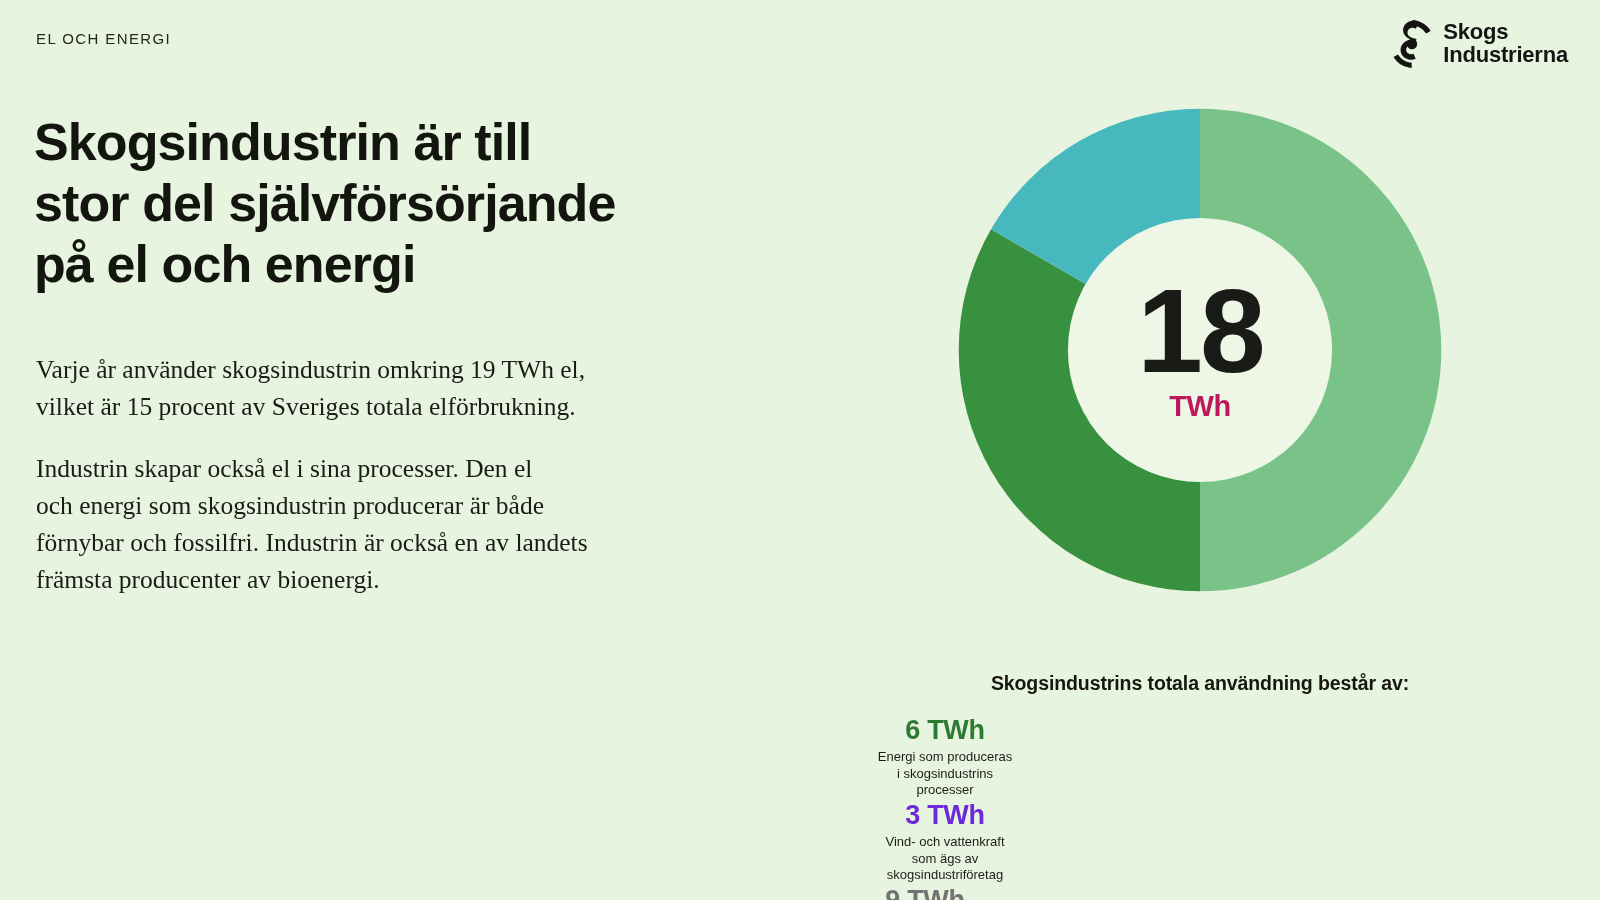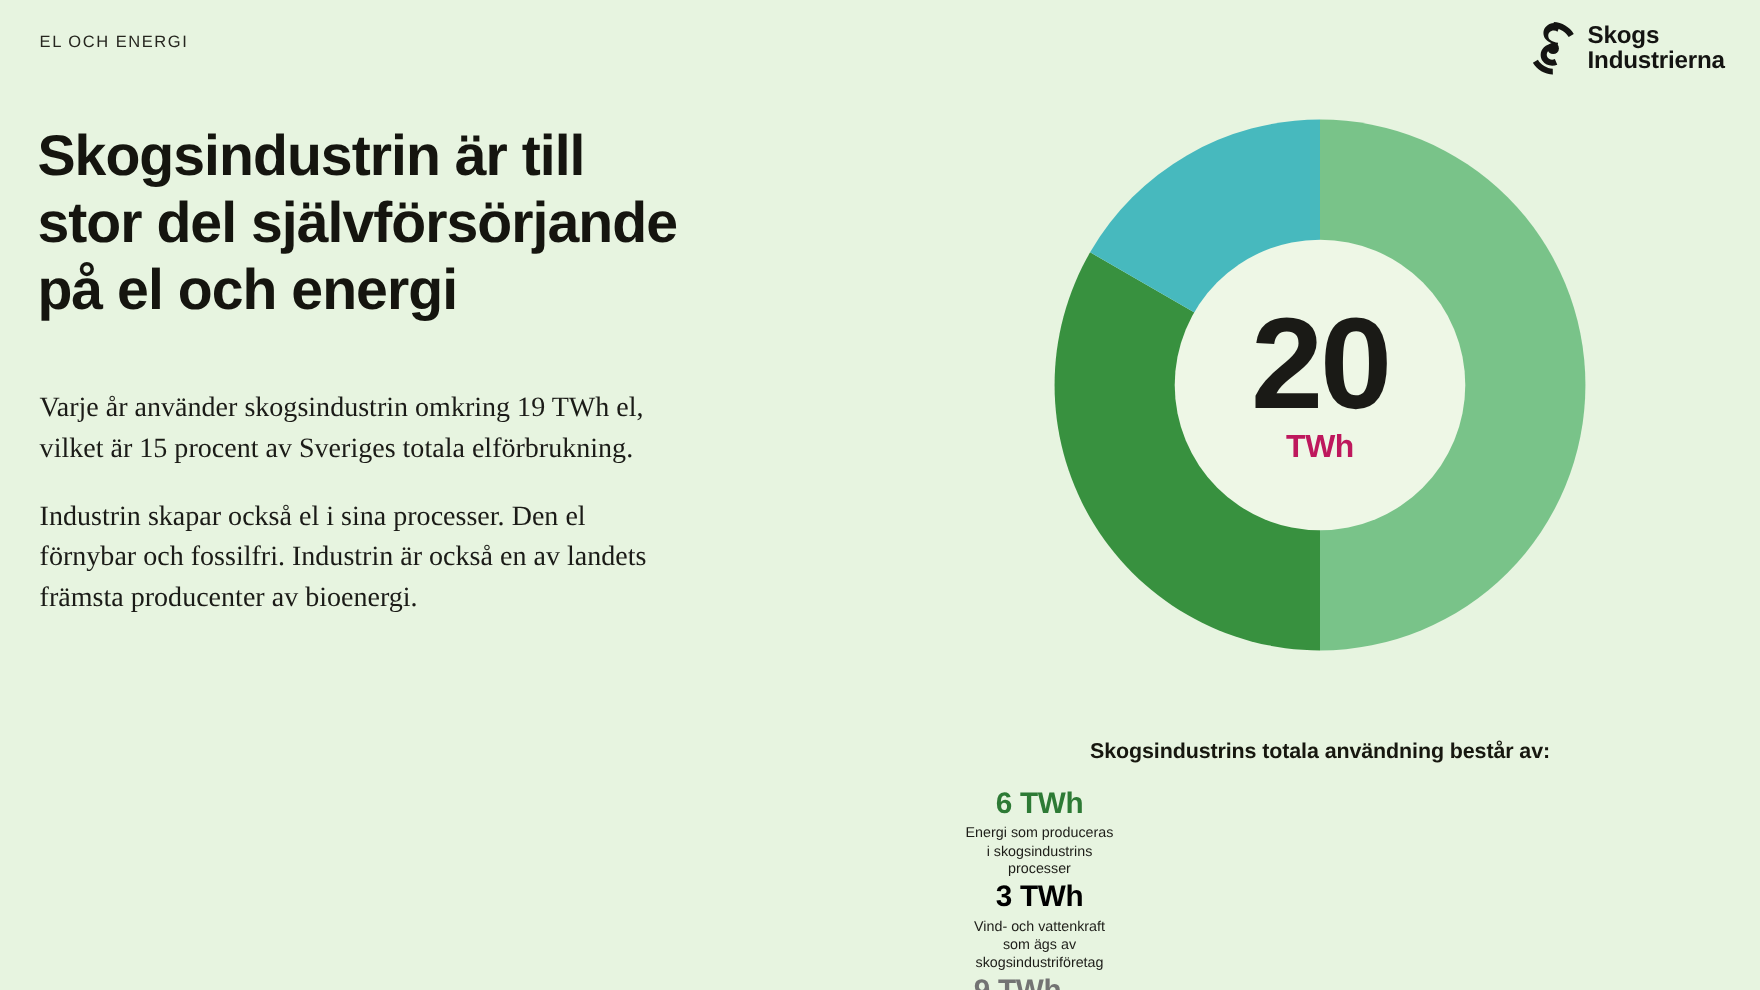--- a/index.html
+++ b/index.html
@@ -214,57 +214,58 @@
     <span class="hl">på el och energi</span>
   </h1>
 
   <div class="body-copy">
     <p class="para">
       <span class="ln">Varje år använder skogsindustrin omkring 19 TWh el,</span>
       <span class="ln">vilket är 15 procent av Sveriges totala elförbrukning.</span>
     </p>
     <p class="para">
       <span class="ln">Industrin skapar också el i sina processer. Den el</span>
+      <span class="ln">och energi som skogsindustrin producerar är både</span>
       <span class="ln">förnybar och fossilfri. Industrin är också en av landets</span>
       <span class="ln">främsta producenter av bioenergi.</span>
     </p>
   </div>
 
   <div class="chart-area">
     <div class="donut-wrap">
       <svg class="donut-svg" viewBox="0 0 200 200">
         <g id="donut-slices">
             <path d="M 100 100 L 100 5 A 95 95 0 0 1 100 195 Z" fill="#79c389"></path>
             <path d="M 100 100 L 100 195 A 95 95 0 0 1 17.727586640478336 52.49999999999999 Z" fill="#38913f"></path>
             <path d="M 100 100 L 17.727586640478336 52.49999999999999 A 95 95 0 0 1 99.99999999999999 5 Z" fill="#47b9be"></path>
           </g>
         <circle id="donut-hole" cx="100" cy="100" r="52" fill="#eef7e6"></circle>
       </svg>
       <div class="donut-center">
-        <div class="donut-value">20</div>
+        <div class="donut-value">18</div>
         <div class="donut-unit">TWh</div>
       </div>
     </div>
   </div>
 
   <div class="legend-caption">Skogsindustrins totala användning består av:</div>
 
   <div class="legend">
 
     <div class="legend-item item-1">
       <div class="legend-value" style="color: rgb(45, 122, 53);">6 TWh</div>
       <div class="legend-label">
         <span>Energi som produceras</span><br>
         <span>i skogsindustrins</span><br>
         <span>processer</span>
       </div>
     </div>
 
     <div class="legend-item item-2">
-      <div class="legend-value" style="color: #000000;">3 TWh</div>
+      <div class="legend-value" style="color: #6d28d9;">3 TWh</div>
       <div class="legend-label">
         <span>Vind- och vattenkraft</span><br>
         <span>som ägs av</span><br>
         <span>skogsindustriföretag</span>
       </div>
     </div>
 
     <div class="legend-item item-3">
       <div class="legend-value" style="color: #737373;">9 TWh</div>
       <div class="legend-label">

